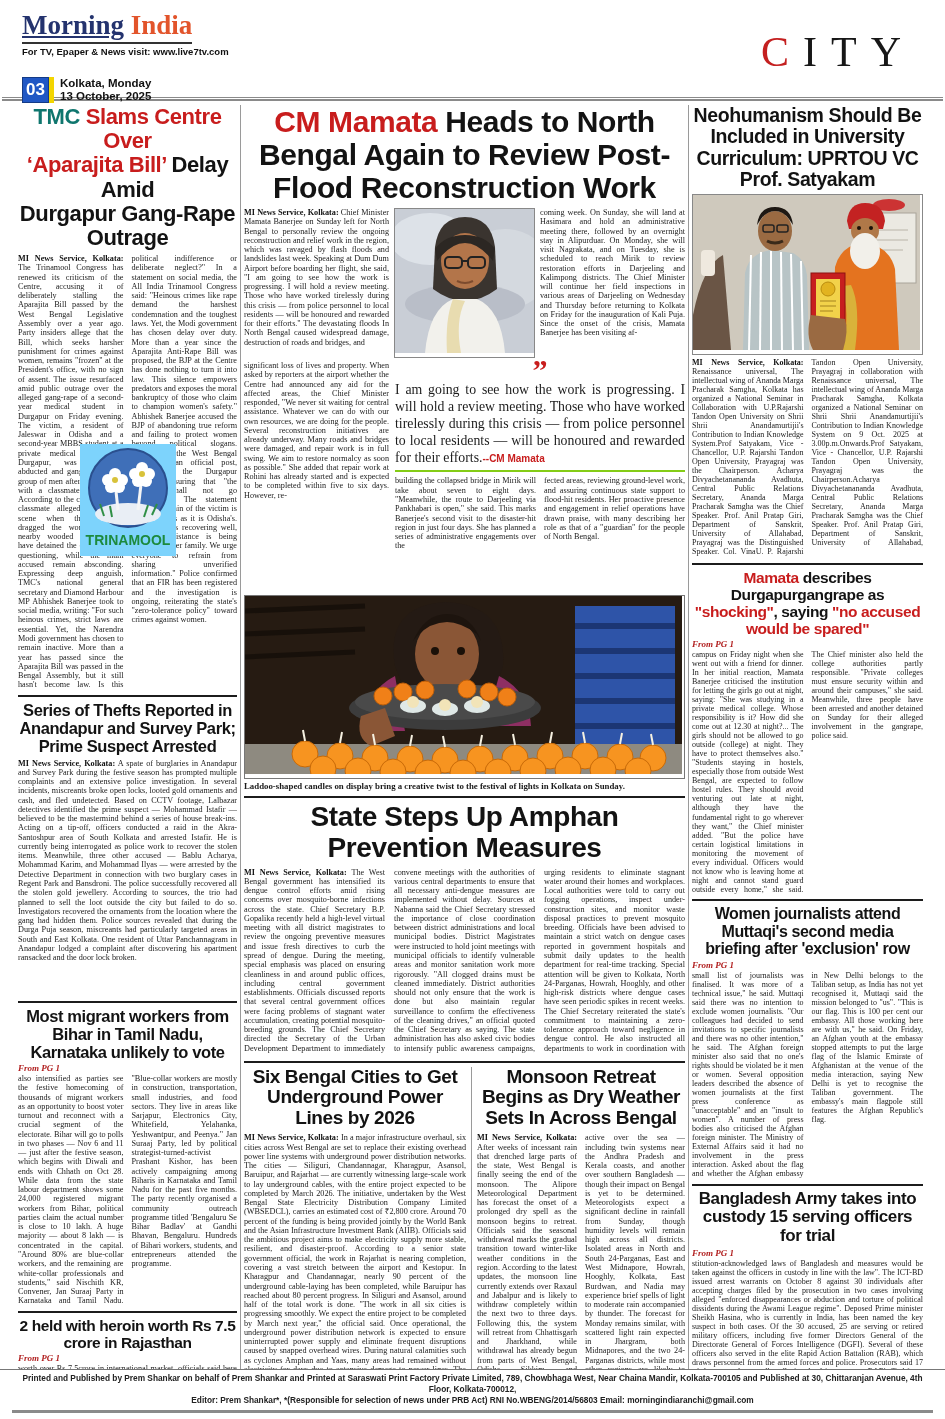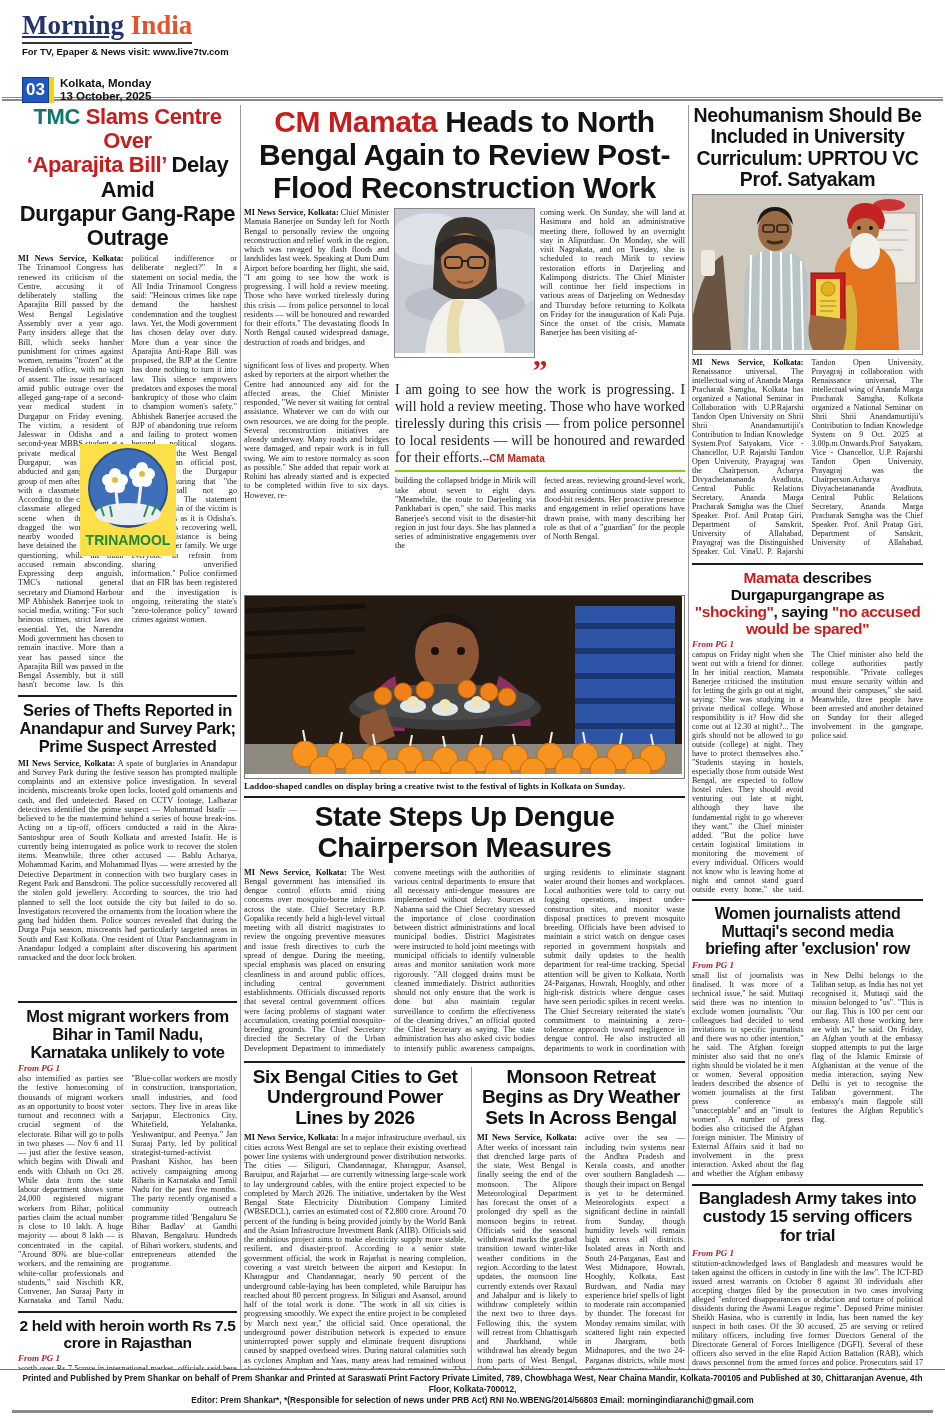--- a/index.html
+++ b/index.html
@@ -33,21 +33,21 @@
   .red{ color:#c81d1d; } .green{ color:#0f766e; }
   
   .body{ font-size:8.2px; line-height:1.13; text-align:justify; color:#222; }
   .byline{ font-weight:bold; color:#111; }
   .two-col{ column-count:2; column-gap:8px; }
   .three-col{ column-count:3; column-gap:9px; }
   .clip{ overflow:hidden; }
   .frompg{ color:#b22222; font-weight:bold; font-style:italic; font-size:9px; margin:2px 0 1px 0; }
   
   .tmc-body{ position:relative; }
-  .tmc-logo{ position:absolute; left:50%; top:190px; transform:translateX(-50%); background:#fde047; padding:2px; }
+  .tmc-logo{ position:absolute; left:50%; top:190px; transform:translateX(-50%); background:#7dd3fc; padding:2px; }
   
   .cm-top{ display:flex; gap:5px; margin-top:4px; }
   .cm-top .t{ width:145px; }
   .cm-photo{ width:141px; flex:0 0 auto; border:1px solid #888; }
   .cm-lower{ display:flex; gap:6px; margin-top:3px; }
   .cm-lower-left{ width:145px; flex:0 0 auto; }
   .cm-lower-right{ flex:1 1 auto; }
   .quote-marks{ color:#c81d1d; font-family:"Liberation Serif",serif; font-size:30px; font-weight:bold; line-height:0.6; text-align:center; }
   .quote-text{ font-family:"Liberation Serif",serif; font-size:13.8px; line-height:1.24; text-align:justify; color:#1c1c1c;
                border-bottom:2px solid #84cc16; padding-bottom:4px; margin-top:2px; }
@@ -75,20 +75,21 @@
     </div>
     <div class="tagline">For TV, Epaper &amp; News visit: www.live7tv.com</div>
     <div class="dateband">
       <div class="pagenumbox">03</div>
       <div class="yellowbar"></div>
       <div class="dateline">
         <div>Kolkata, Monday</div>
         <div>13 October, 2025</div>
       </div>
     </div>
+    <div class="cityword"><span class="c">C</span><span>ITY</span></div>
   </div>
   <div class="hdr-rule"></div>
 
   <div class="main">
 
     <section class="col-left">
       <article>
         <h2 class="hl" style="font-size:22px;">
           <span class="green">TMC </span><span class="red">Slams Centre Over</span><br>
           <span class="red">‘Aparajita Bill’ </span><span>Delay Amid</span><br>
@@ -282,21 +283,21 @@
               <line x1="340" y1="147" x2="338" y2="136"></line>
               <line x1="375" y1="148" x2="377" y2="137"></line>
               <line x1="408" y1="149" x2="406" y2="138"></line>
           </g>
         </svg>
       </div>
       <div class="caption">Laddoo-shaped candles on display bring a creative twist to the festival of lights in Kolkata on Sunday.</div>
 
       <hr class="art-rule">
       <article>
-        <h1 class="hl" style="font-size:28px;">State Steps Up Dengue Chairperson Measures</h1>
+        <h1 class="hl" style="font-size:28px;">State Steps Up Amphan Prevention Measures</h1>
         <p class="body three-col clip" style="height:188px; margin-top:4px; column-fill:auto;">
           <b class="byline">MI News Service, Kolkata:</b>
           <span>The West Bengal government has intensified its dengue control efforts amid rising concerns over mosquito-borne infections across the state. Chief Secretary B.P. Gopalika recently held a high-level virtual meeting with all district magistrates to review the ongoing preventive measures and issue fresh directives to curb the spread of dengue. During the meeting, special emphasis was placed on ensuring cleanliness in and around public offices, including central government establishments. Officials discussed reports that several central government offices were facing problems of stagnant water accumulation, creating potential mosquito-breeding grounds. The Chief Secretary directed the Secretary of the Urban Development Department to immediately convene meetings with the authorities of various central departments to ensure that all necessary anti-dengue measures are implemented without delay. Sources at Nabanna said the Chief Secretary stressed the importance of close coordination between district administrations and local municipal bodies. District Magistrates were instructed to hold joint meetings with municipal officials to identify vulnerable areas and monitor sanitation work more rigorously. "All clogged drains must be cleaned immediately. District authorities should not only ensure that the work is done but also maintain regular surveillance to confirm the effectiveness of the cleaning drives," an official quoted the Chief Secretary as saying. The state administration has also asked civic bodies to intensify public awareness campaigns, urging residents to eliminate stagnant water around their homes and workplaces. Local authorities were told to carry out fogging operations, inspect under-construction sites, and monitor waste disposal practices to prevent mosquito breeding. Officials have been advised to maintain a strict watch on dengue cases reported in government hospitals and submit daily updates to the health department for real-time tracking. Special attention will be given to Kolkata, North 24-Parganas, Howrah, Hooghly, and other high-risk districts where dengue cases have seen periodic spikes in recent weeks. The Chief Secretary reiterated the state's commitment to maintaining a zero-tolerance approach toward negligence in dengue control. He also instructed all departments to work in coordination with civic and health authorities to prevent any escalation of the situation in the coming weeks.</span>
         </p>
       </article>
 
       <hr class="art-rule">
       <div class="powerrow">
         <article class="power-left">
           <h2 class="hl" style="font-size:19px;">Six Bengal Cities to Get Underground Power Lines by 2026</h2>

